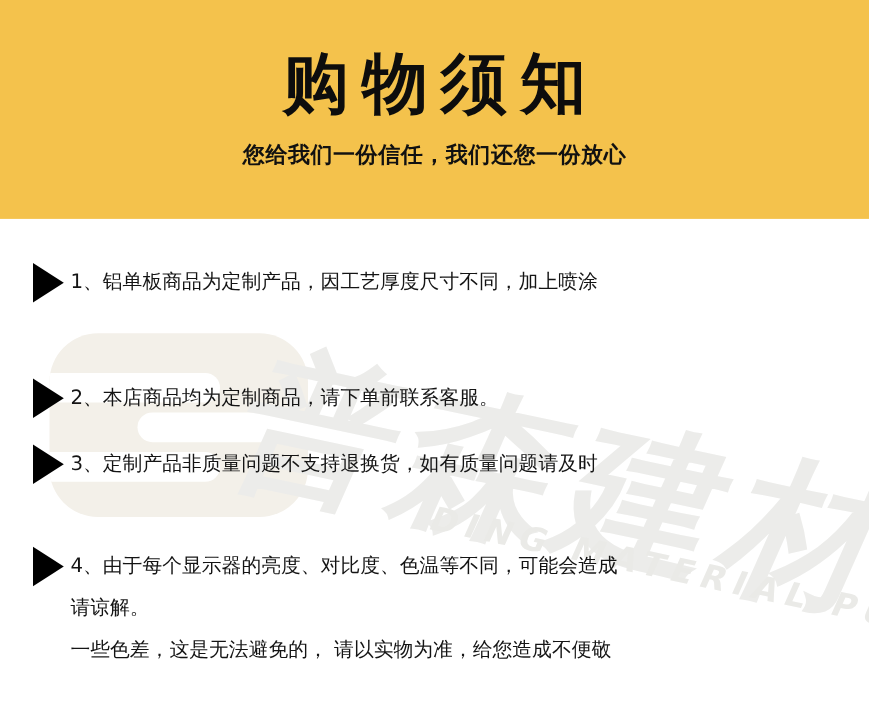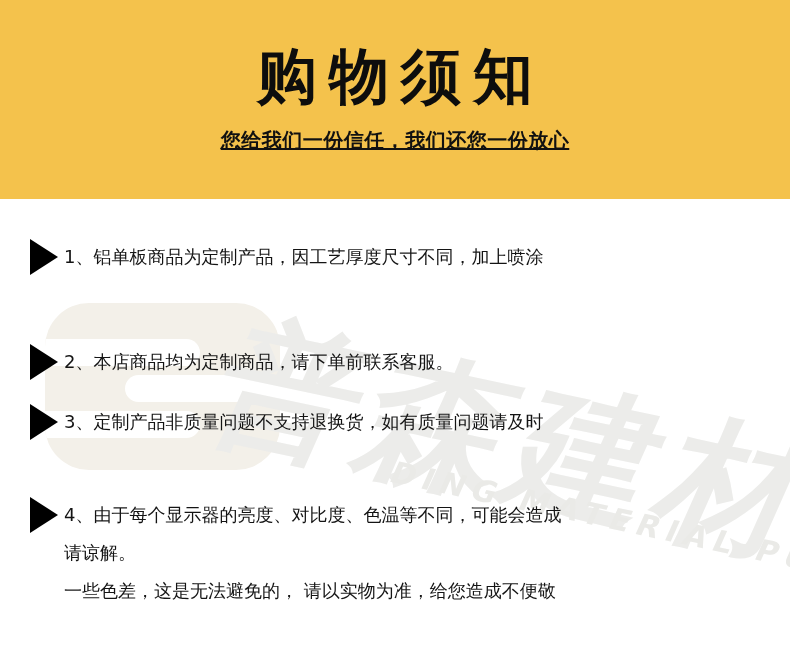--- a/index.html
+++ b/index.html
@@ -23,21 +23,20 @@
     font-size:60px;line-height:1;
     font-weight:900;color:#0d0d0d;
     letter-spacing:12px;text-indent:12px;
   }
   .banner-subtitle{
     position:absolute;left:0;top:127px;width:790px;
     margin:0;text-align:center;
     font-size:20px;line-height:26px;
     font-weight:700;color:#111111;
     letter-spacing:0.5px;
-    text-decoration:underline;
   }
   
   .watermark{position:absolute;inset:0;z-index:0;pointer-events:none;}
   .wm-logo{
     position:absolute;left:45px;top:303px;
     width:235px;height:167px;
     background:#F3F0E9;border-radius:44px;
     overflow:hidden;
   }
   .wm-slot{position:absolute;background:#ffffff;border-radius:14px;height:27px;}

